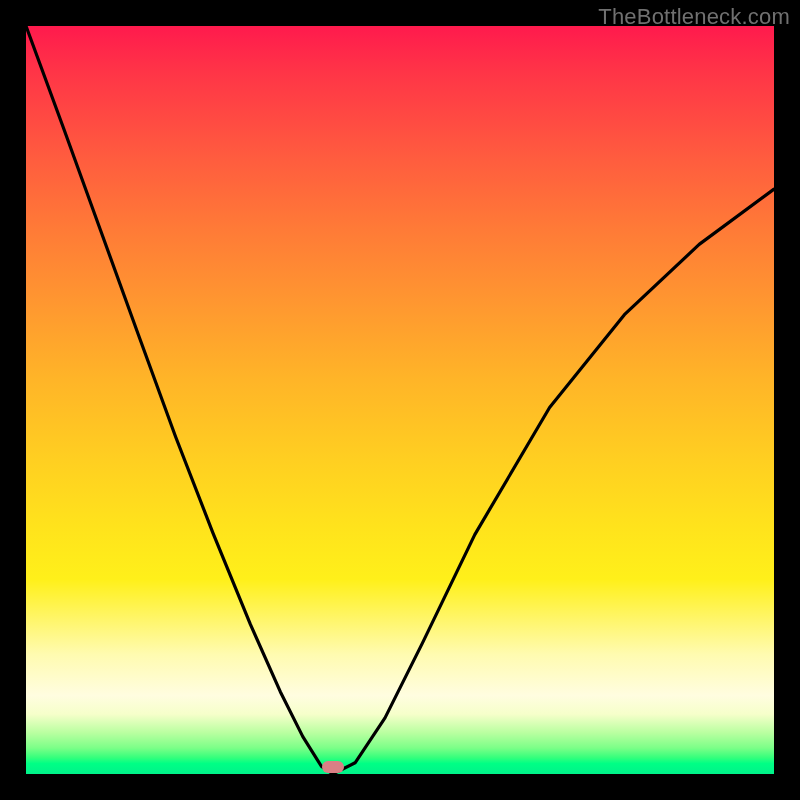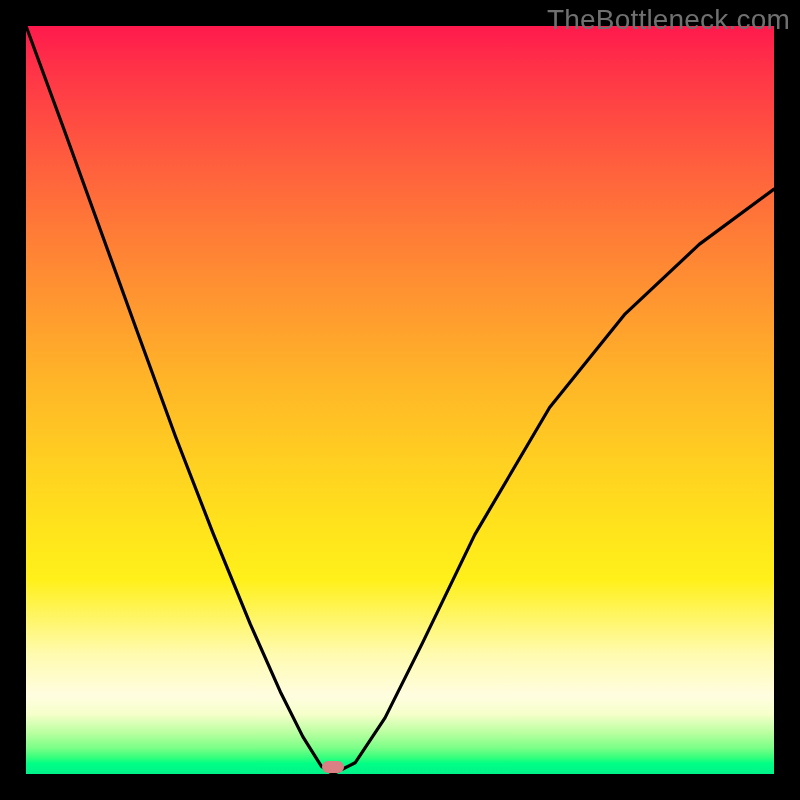--- a/index.html
+++ b/index.html
@@ -59,21 +59,21 @@
     height: 12px;
     border-radius: 6px;
     background: #d98085;
     transform: translate(-50%, -50%);
   }
   .watermark {
     position: absolute;
     top: 4px;
     right: 10px;
     color: #707070;
-    font-size: 28px;
+    font-size: 22px;
     font-weight: 500;
     letter-spacing: 0.2px;
     user-select: none;
   }
 </style>
 </head>
 <body>
 
 <div class="frame">
   <div class="plot"></div>

